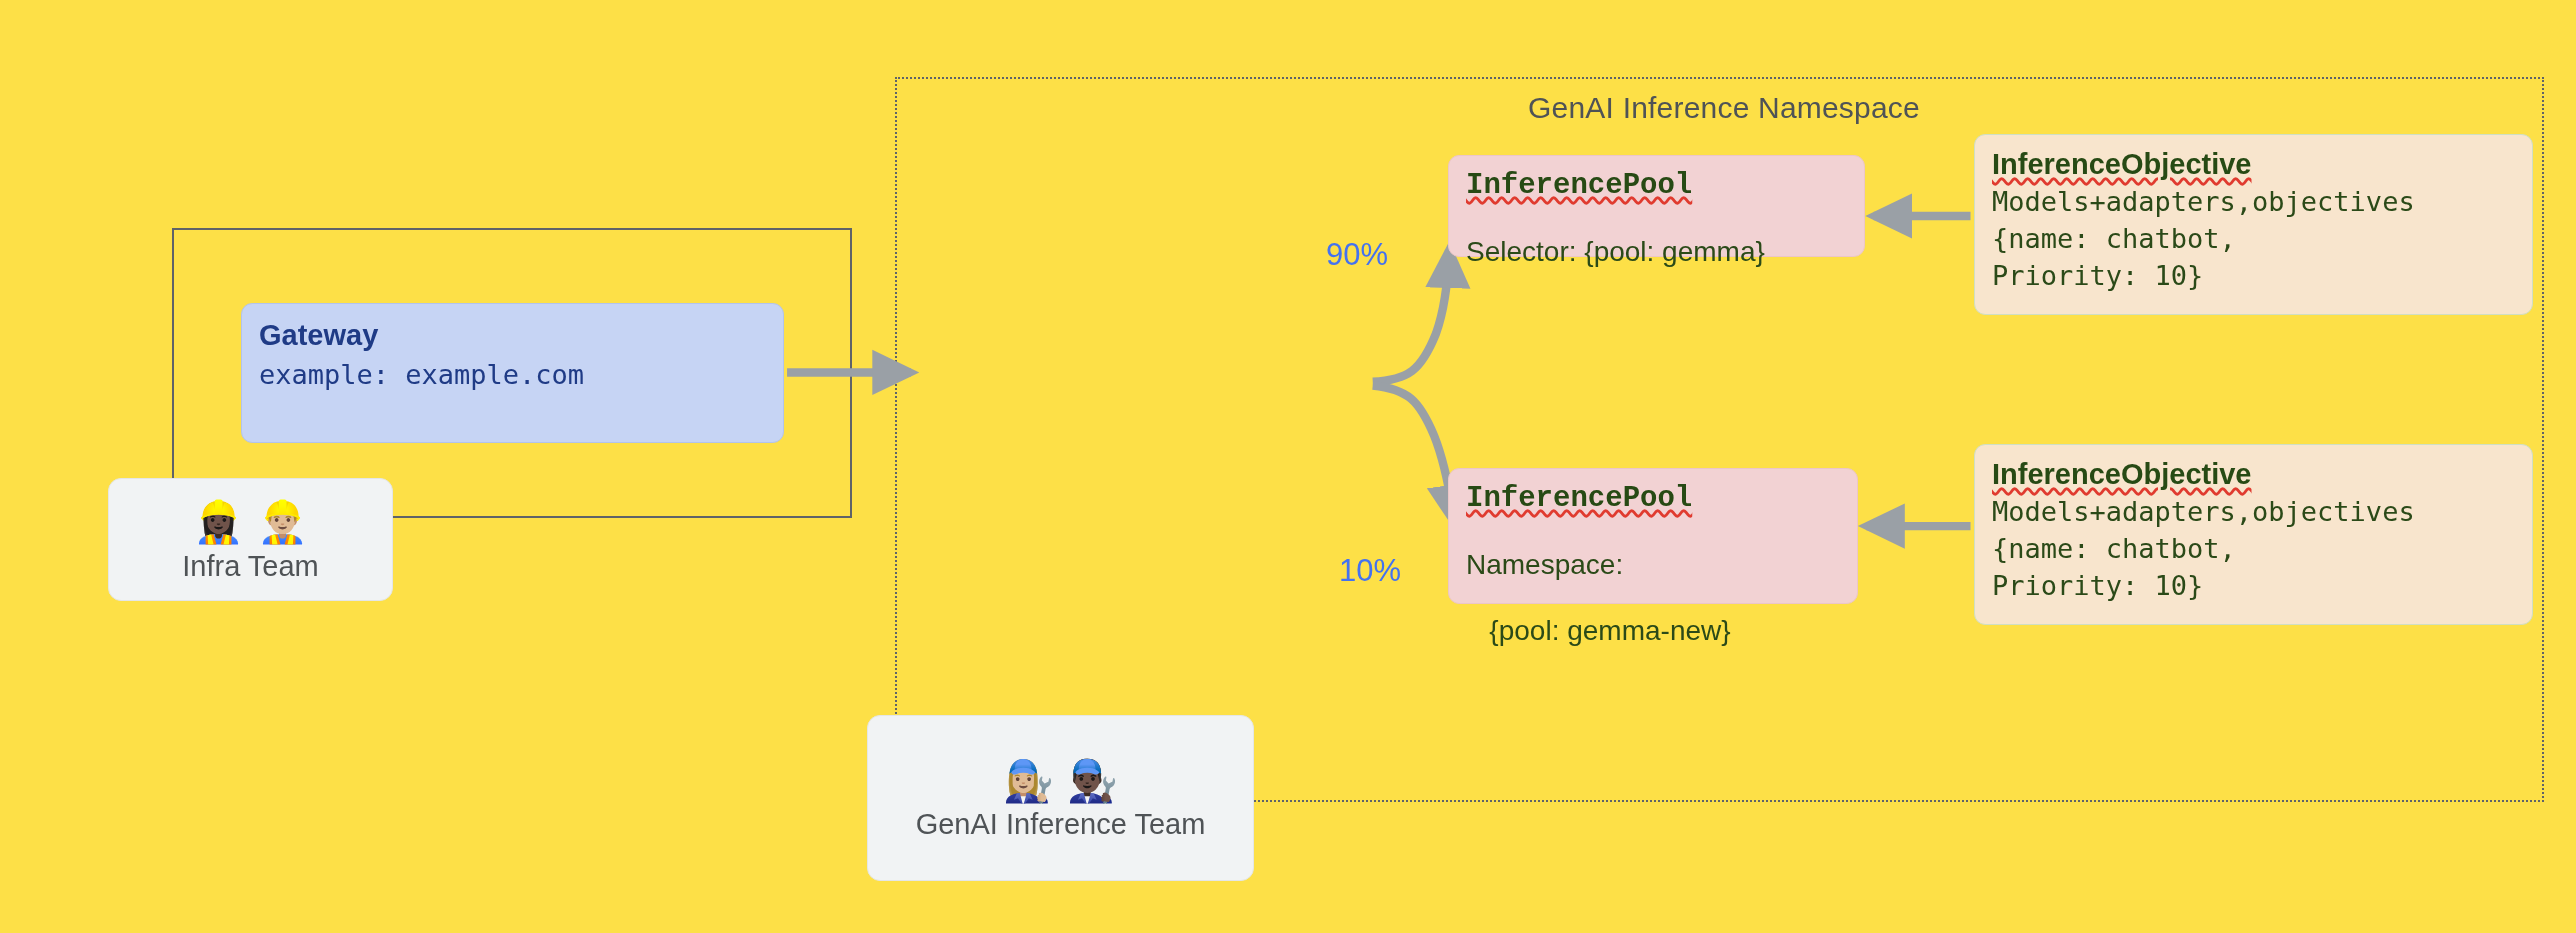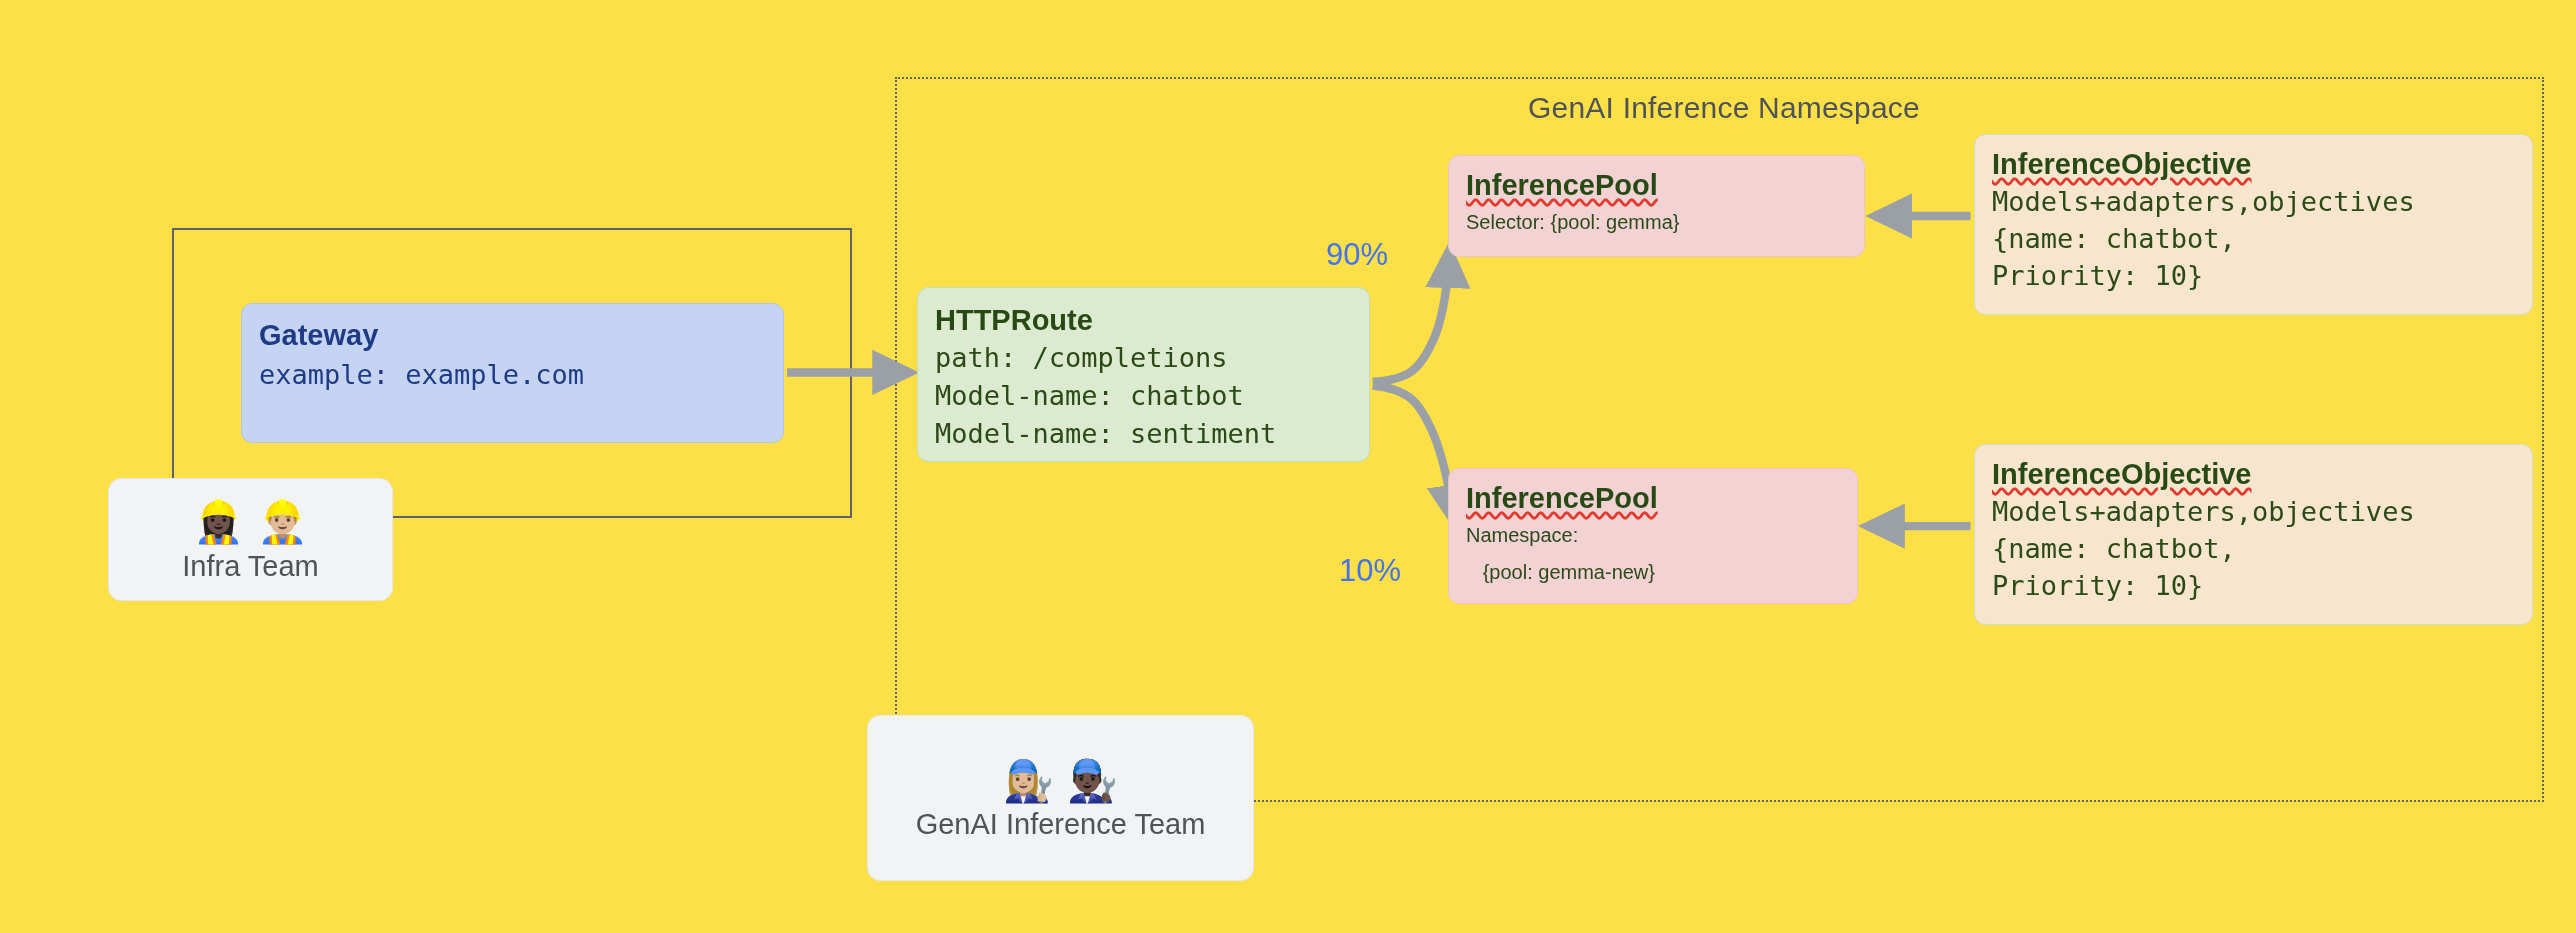--- a/index.html
+++ b/index.html
@@ -119,26 +119,28 @@
     border: 0.9px solid #ecc6c7;
   }
   .pool-node .title {
     color: #274a14;
     font-size: 29px;
     line-height: 37px;
     text-decoration-line: underline;
     text-decoration-style: wavy;
     text-decoration-color: #e03b2f;
     text-underline-offset: 2.8px;
+    font-family: Liberation Mono, monospace;
   }
   .pool-node .line {
     color: #2b4a18;
-    font-size: 20px;
+    font-size: 28px;
     line-height: 37px;
     font-family: "Liberation Sans", sans-serif;
+    margin-top: 29px;
   }
   #pool-gemma {
     left: 1448px;
     top: 155px;
     width: 417px;
     height: 102px;
     padding: 11.2px 17px;
   }
   #pool-gemma-new {
     left: 1448px;
@@ -274,26 +276,20 @@
     <g>
       <line x1="2116" y1="565" x2="2004" y2="565" stroke="#9aa0a6" stroke-width="9" marker-end="url(#arrowhead)"></line>
     </g>
   </svg>
 
   <div class="abs node" id="gateway-node">
     <div class="title">Gateway</div>
     <div class="line">example: example.com</div>
   </div>
 
-  <div class="abs node" id="httproute-node">
-    <div class="title">HTTPRoute</div>
-    <div class="line">path: /completions</div>
-    <div class="line">Model-name: chatbot</div>
-    <div class="line">Model-name: sentiment</div>
-  </div>
 
   <div class="abs node pool-node" id="pool-gemma">
     <div class="title">InferencePool</div>
     <div class="line">Selector: {pool: gemma}</div>
   </div>
 
   <div class="abs node pool-node" id="pool-gemma-new">
     <div class="title">InferencePool</div>
     <div class="line">Namespace:</div>
     <div class="line">   {pool: gemma-new}</div>

